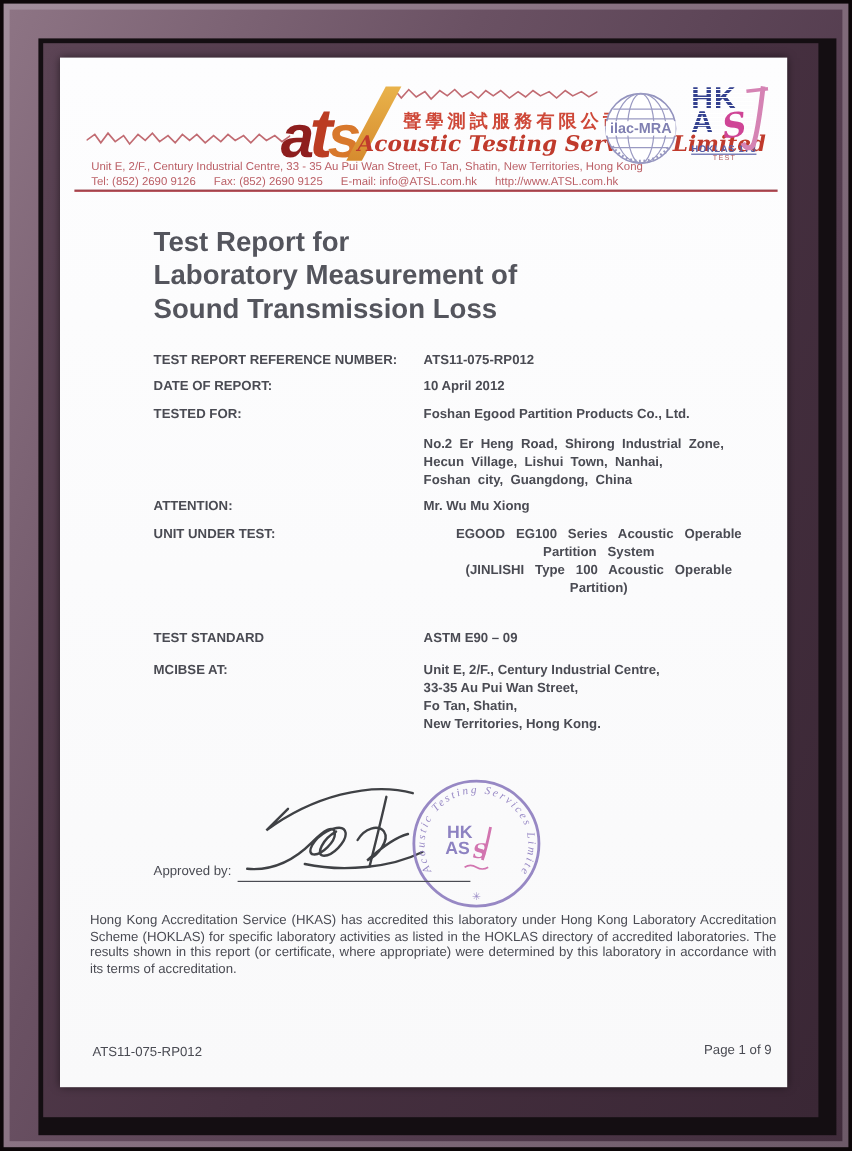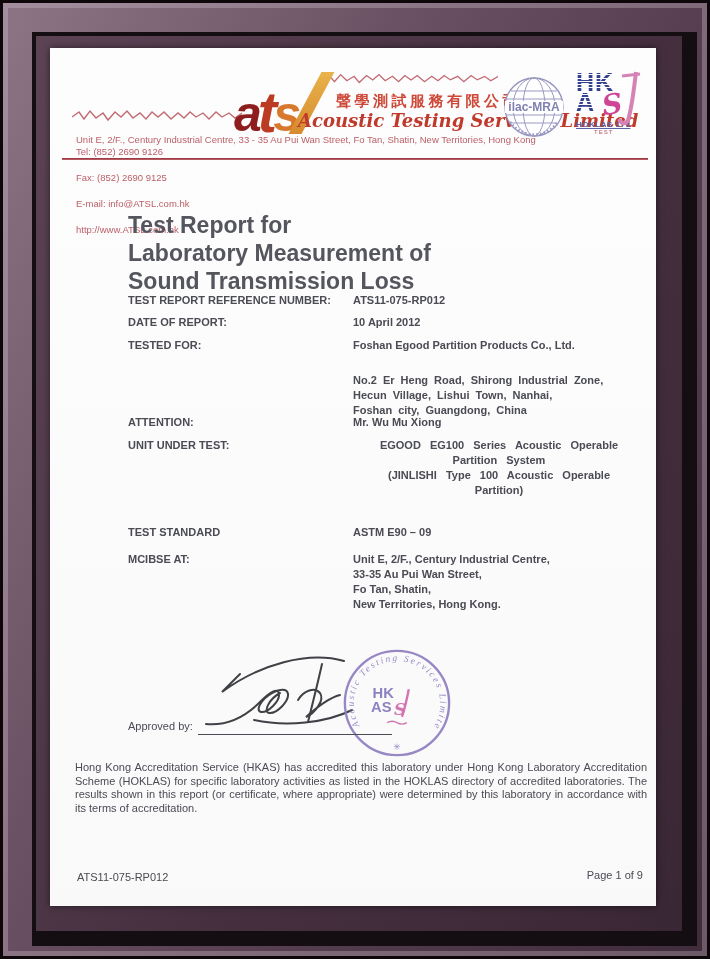--- a/index.html
+++ b/index.html
@@ -37,21 +37,21 @@
                 transform:skewX(-28deg); }
   .company-cn { position:absolute; left:286px; top:44px; font-size:15px; font-weight:bold;
                 color:#ce4838; letter-spacing:3.5px; white-space:nowrap;
                 font-family:"Liberation Sans", sans-serif; }
   .company-en { position:absolute; left:248px; top:62px; font-size:18px; font-weight:bold;
                 font-style:italic; color:#c03a2c; white-space:nowrap;
                 font-family:"DejaVu Serif", serif; }
   .hdr-address { position:absolute; left:26px; top:86px; font-size:9.5px; color:#bb5f66;
                  white-space:nowrap; }
   .hdr-contact { position:absolute; left:26px; top:98px; font-size:9.5px; color:#bb5f66;
-                 display:flex; gap:15px; white-space:nowrap;flex-direction:column; }
+                 display:flex; gap:15px; white-space:nowrap; }
   .red-rule { position:absolute; left:12px; top:110px; width:586px; height:2px;
               background:linear-gradient(180deg,#8f3039,#c4646c); }
 
   .ilac-badge { position:absolute; left:452px; top:26px; }
 
   .hkas-badge { position:absolute; left:526px; top:24px; width:70px; }
   .hkas-letters { position:relative; width:52px; font-weight:900; font-size:25px;
                   line-height:20px; color:#34418f; letter-spacing:1px;
                   font-family:"Liberation Sans", sans-serif; }
   .hkas-letters::after { content:''; position:absolute; inset:0;
@@ -59,28 +59,28 @@
   .hkas-s { position:absolute; left:26px; top:16px; z-index:2; font-size:28px; font-weight:bold;
             font-style:italic; color:#cf4596; font-family:"DejaVu Serif", serif;
             transform:rotate(-8deg); }
   .hkas-hook { position:absolute; left:40px; top:-2px; z-index:2; }
   .hoklas { margin-top:8px; font-size:8px; font-weight:bold; color:#5a61a8;
             text-decoration:underline; letter-spacing:.5px; }
   .hoklas-sub { font-size:6px; color:#b05a60; letter-spacing:1px; margin-left:18px; }
 
   
   .doc-title { position:absolute; left:78px; top:139px; font-size:23px; line-height:28px;
-               font-weight:bold; color:#54555d; white-space:pre-line;margin-top:24px; }
+               font-weight:bold; color:#54555d; white-space:pre-line; }
 
   
   .detail-row { position:absolute; left:78px; width:520px; font-size:11px; line-height:15px;
                 font-weight:bold; color:#4a4b53; }
   .detail-label { position:absolute; left:0; top:0; width:220px; }
   .detail-value { position:absolute; left:225px; top:0; width:292px; white-space:pre-line; }
-  .sp3 .detail-value { word-spacing:3px;margin-top:10px; }
+  .sp3 .detail-value { word-spacing:3px; }
   .sp6 .detail-value { word-spacing:6px;text-align:center; }
 
   
   .signature { position:absolute; left:146px; top:590px; }
   .stamp { position:absolute; left:288px; top:596px; opacity:.92; }
   .approved-label { position:absolute; left:78px; top:672px; font-size:11px; }
   .sig-line { position:absolute; left:148px; top:686px; width:194px;
               border-top:1.5px solid #4a4b53; }
   .approver { position:absolute; left:151px; top:690px; font-size:11px; line-height:13px;
               font-weight:bold; }

